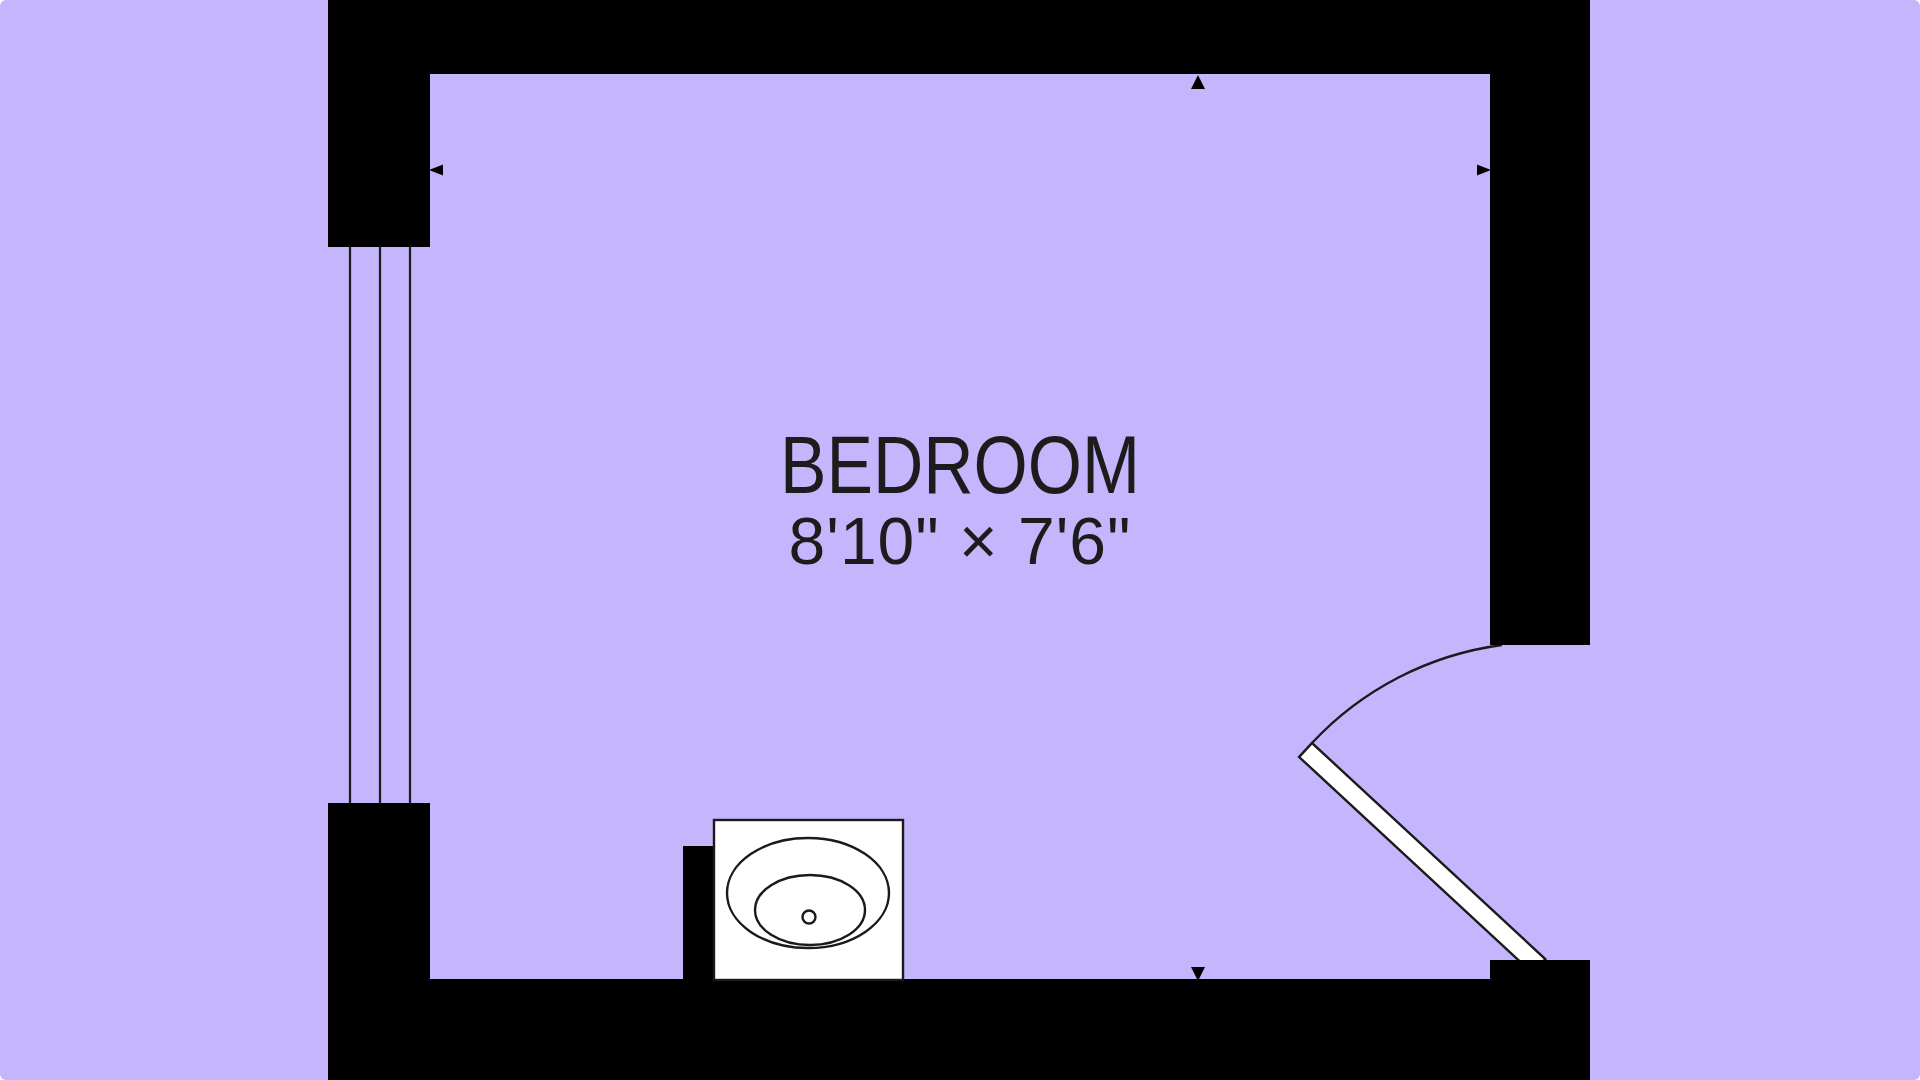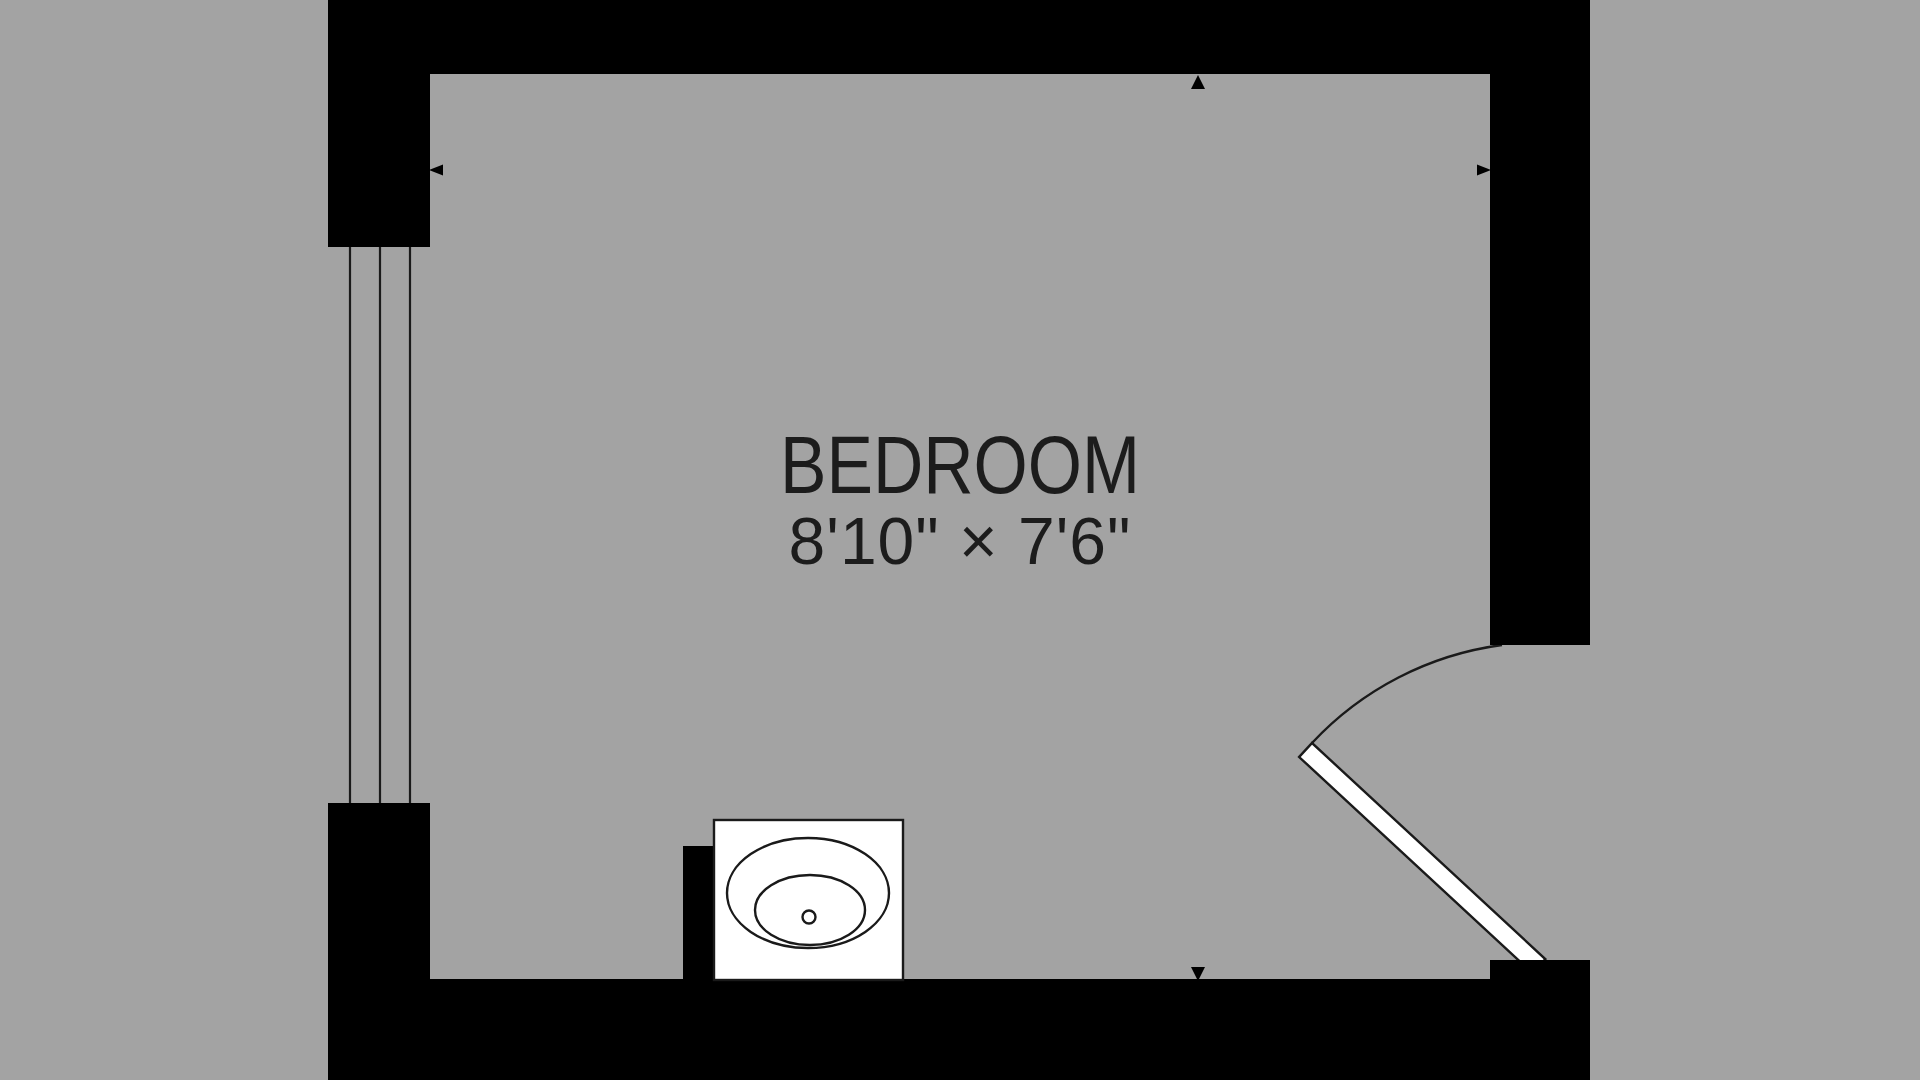--- a/index.html
+++ b/index.html
@@ -1,22 +1,23 @@
 <!DOCTYPE html>
 <html><head>
 <meta charset="utf-8">
 <style>
   html, body { margin: 0; padding: 0; background: #ffffff; }
   #stage {
     position: relative;
     width: 1920px;
     height: 1080px;
-    background: #a3a3a3;
+    background: #c4b5fd;
     overflow: hidden;
     font-family: "Liberation Sans", sans-serif;
+    border-radius: 6px;
   }
   #plan-svg { position: absolute; left: 0; top: 0; }
 
   .thin-line   { stroke: #1a1a1a; stroke-width: 2.2; fill: none; }
   .fixture     { stroke: #1a1a1a; stroke-width: 2.4; fill: #ffffff; }
   .fixture-open{ stroke: #1a1a1a; stroke-width: 2.4; fill: none; }
 
   .room-text {
     position: absolute;
     left: 430px;

